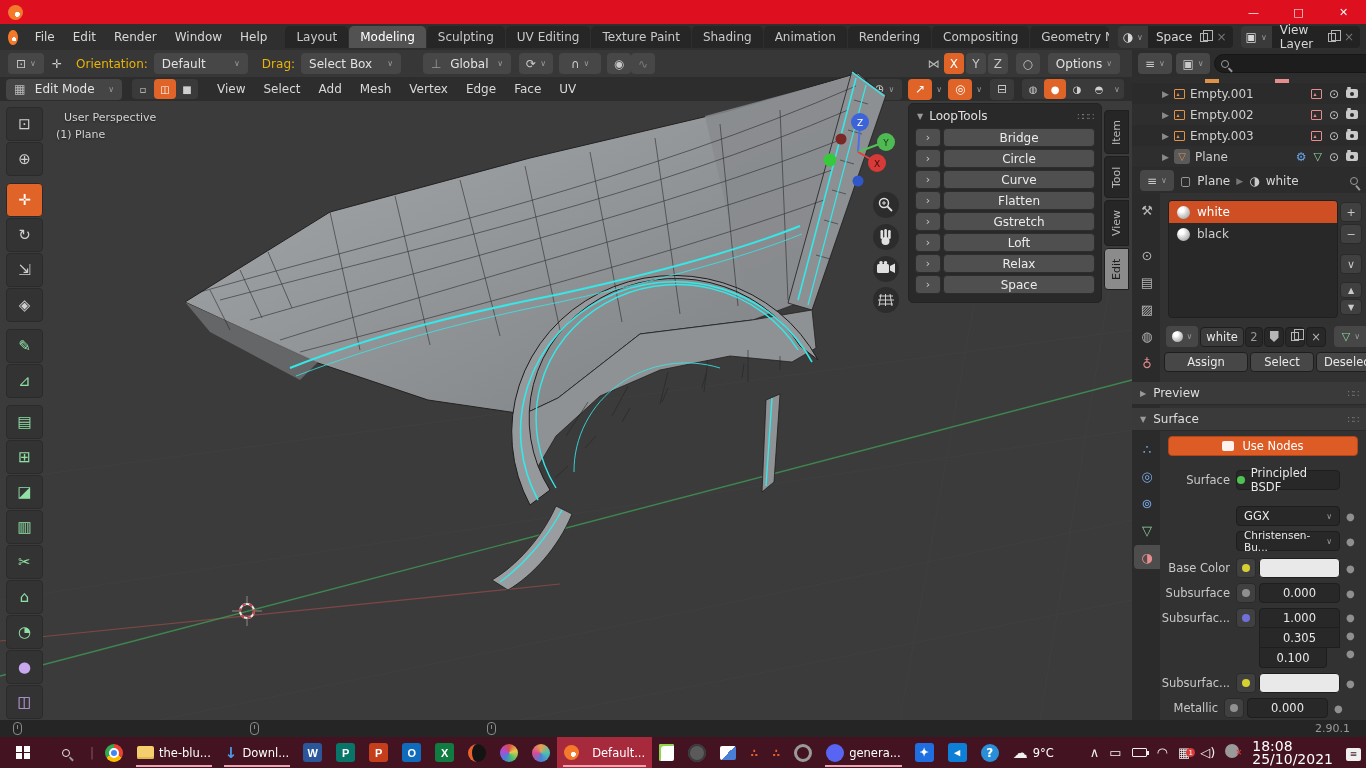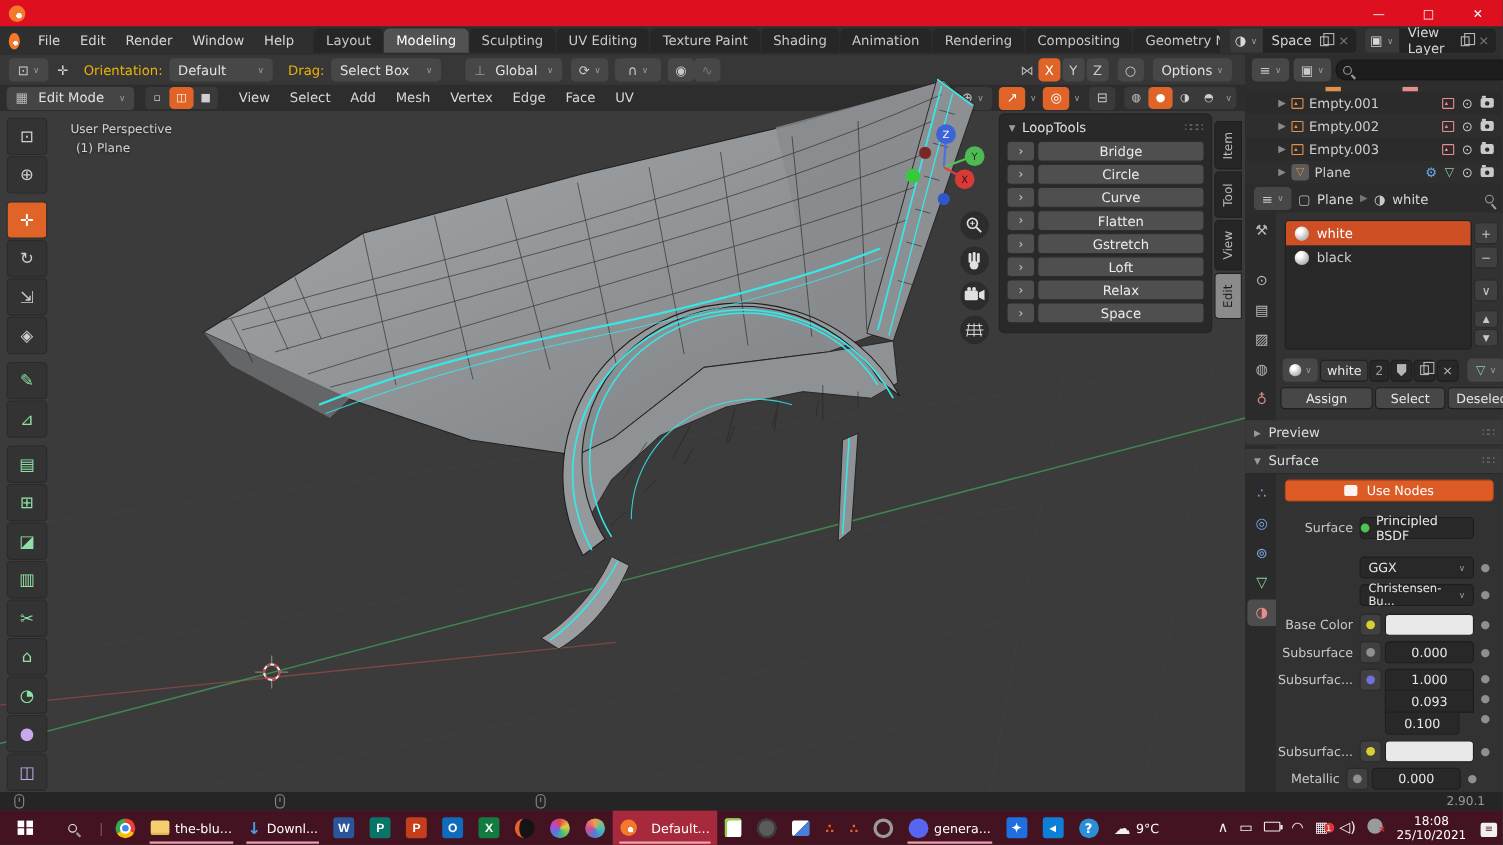--- a/index.html
+++ b/index.html
@@ -95,21 +95,21 @@
   .mouseic::before{content:"";position:absolute;left:3.2px;top:2px;width:1.2px;height:4px;background:#8a8a8a}
   .taskbar{left:0;top:737px;width:1366px;height:31px;background:#441321;display:flex;align-items:center;color:#fff}
   .tkitem{height:31px;display:flex;align-items:center;justify-content:center;padding:0 7px;gap:5px;position:relative;font-size:11.5px}
   .underline::after{content:"";position:absolute;left:6px;right:6px;bottom:1px;height:2.5px;background:#eda4b2}
   .offic{width:19px;height:19px;border-radius:3px;display:flex;align-items:center;justify-content:center;font-weight:bold;font-size:11px;color:#fff;font-family:"Liberation Sans",sans-serif}
   .circ{width:18px;height:18px;border-radius:50%}
   .winflag{display:grid;grid-template-columns:6px 6px;grid-template-rows:6px 6px;gap:1.5px}
   .winflag i{background:#fff}
   .tray{margin-left:auto;display:flex;align-items:center}
   .trayic{padding:0 5px;font-size:13px;color:#f0f0f0}
-  .clock{text-align:center;font-size:11px;line-height:13px;padding:0 8px}
+  .clock{text-align:left;font-size:14px;line-height:13px;padding:0 8px}
 </style>
 </head>
 <body>
 
 <div class="abs titlebar">
   <span class="blogo"></span>
   <span class="wctrl">
     <span>—</span>
     <span>□</span>
     <span>✕</span>
@@ -345,21 +345,21 @@
         <circle cx="885.5" cy="262.8" r="1.8"></circle>
       </g>
     <circle cx="886" cy="300" r="13" fill="rgba(30,30,30,0.5)"></circle>
     <g stroke="#e0e0e0" stroke-width="0.9" fill="none">
         <path d="M879,296 L893,296 M878,300 L894,300 M879,304 L893,304 M881,294 L879,306 M885.5,294 L885.5,306 M890,294 L892,306"></path>
       </g>
   </g>
 </svg>
 
 <div class="abs vptext" style="left:64px;top:111px">User Perspective</div>
-<div class="abs vptext" style="left:69px;top:128px">(1) Plane</div>
+<div class="abs vptext" style="left:56px;top:128px">(1) Plane</div>
 
 <div class="abs tb">
   <div class="tbtn">
       <span>⊡</span>
     </div>
   <div class="tbtn">
       <span>⊕</span>
     </div>
   <div class="tbgap"></div>
   <div class="tbtn on">
@@ -630,21 +630,21 @@
     <span class="pwidget" style="width:81px">0.000</span>
     <span class="deco">●</span>
   </div>
   <div class="prow" style="left:28px;top:440px;align-items:flex-start">
     <span class="plabel" style="margin-top:3px">Subsurfac...</span>
     <span class="toggle">
         <span class="dot" style="background:#7070d8"></span>
       </span>
     <span style="display:flex;flex-direction:column">
       <span class="pwidget" style="width:81px;border-radius:4px 4px 0 0">1.000</span>
-      <span class="pwidget" style="width:81px;border-radius:0;border-top:none">0.093</span>
+      <span class="pwidget" style="width:81px;border-radius:0;border-top:none">0.305</span>
       <span class="pwidget" style="width:68px;border-radius:0 0 4px 4px;border-top:none">0.100</span>
     </span>
     <span style="display:flex;flex-direction:column;gap:7px;margin-top:4px">
         <span class="deco">●</span>
         <span class="deco">●</span>
         <span class="deco">●</span>
       </span>
   </div>
   <div class="prow" style="left:28px;top:505px">
     <span class="plabel">Subsurfac...</span>

